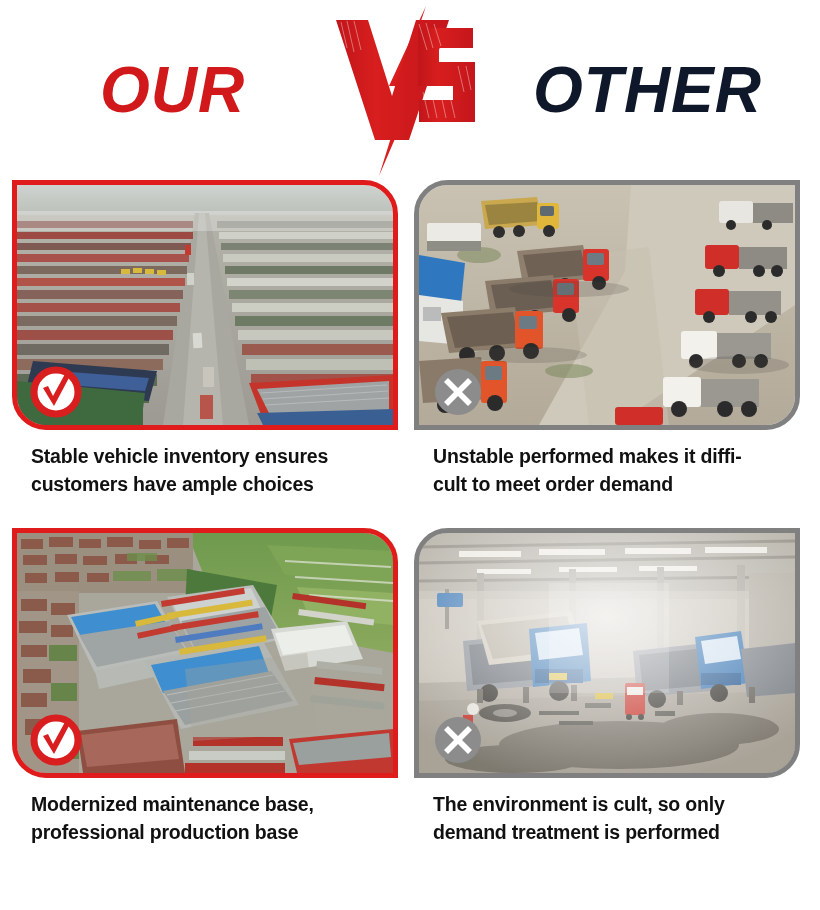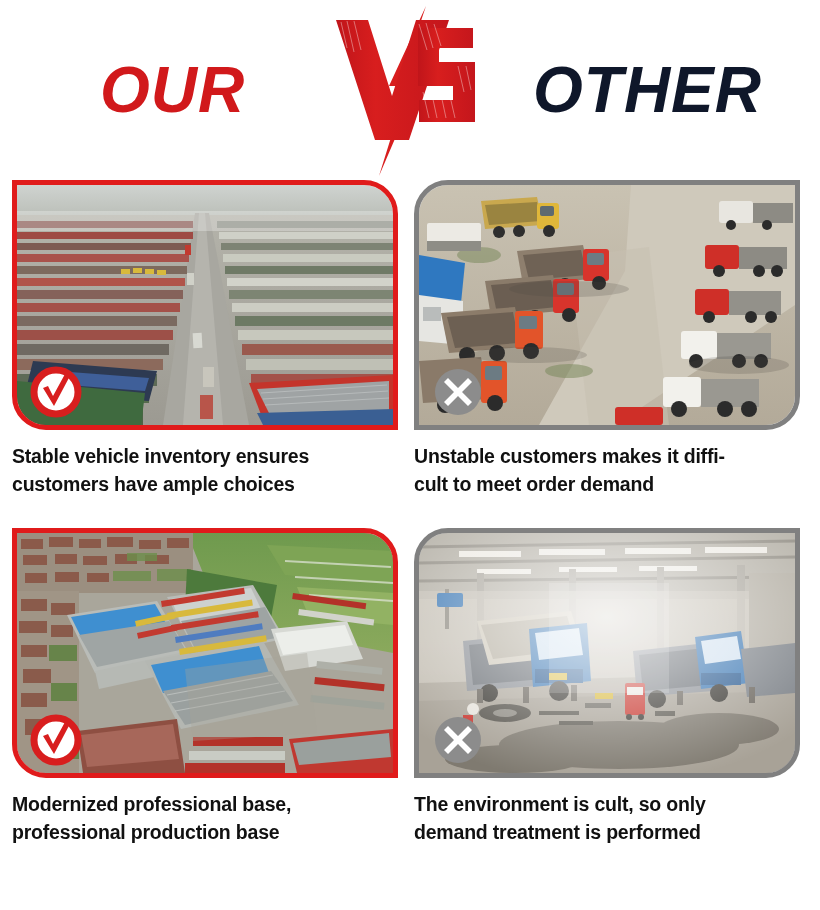--- a/index.html
+++ b/index.html
@@ -95,21 +95,21 @@
   
   .caption {
     margin-top: 13px;
     font-size: 19.5px;
     font-weight: bold;
     color: #111111;
     line-height: 1.42;
     letter-spacing: -0.2px;
     font-family: "Liberation Sans", sans-serif;
   }
-  .caption .line { display: block; }
+  .caption .line { display: block; margin-left: 19px; }
 </style>
 </head>
 <body>
 
 <div class="page">
 
   <div class="header">
 
     <div class="header-word left">OUR</div>
 
@@ -373,21 +373,21 @@
           </div>
           <div class="badge">
             <svg viewBox="0 0 52 52" xmlns="http://www.w3.org/2000/svg">
               <circle cx="26" cy="26" r="23" fill="#8C8C8C"></circle>
               <path d="M16,12 L26,22 L36,12 L40,16 L30,26 L40,36 L36,40 L26,30 L16,40 L12,36 L22,26 L12,16 Z" fill="#FFFFFF"></path>
             </svg>
           </div>
           <div class="frame"></div>
         </div>
         <div class="caption">
-          <span class="line">Unstable customers makes it diffi-</span>
+          <span class="line">Unstable performed makes it diffi-</span>
           <span class="line">cult to meet order demand</span>
         </div>
       </div>
     </div>
 
     <div class="row row2">
 
       <div class="cell">
         <div class="card our">
           <div class="photo">
@@ -509,21 +509,21 @@
           </div>
           <div class="badge">
             <svg viewBox="0 0 52 52" xmlns="http://www.w3.org/2000/svg">
               <circle cx="26" cy="26" r="22" fill="#FFFFFF" stroke="#D81E1E" stroke-width="7"></circle>
               <path d="M13,22 L24,40 L41,8 L35,8 L23,30 L18,20 Z" fill="#D81E1E"></path>
             </svg>
           </div>
           <div class="frame"></div>
         </div>
         <div class="caption">
-          <span class="line">Modernized professional base,</span>
+          <span class="line">Modernized maintenance base,</span>
           <span class="line">professional production base</span>
         </div>
       </div>
 
       <div class="cell">
         <div class="card other">
           <div class="photo">
             <svg viewBox="0 0 376 240" preserveAspectRatio="none" xmlns="http://www.w3.org/2000/svg">
               <defs>
                 <linearGradient id="dust" x1="0" y1="0" x2="0" y2="1">

